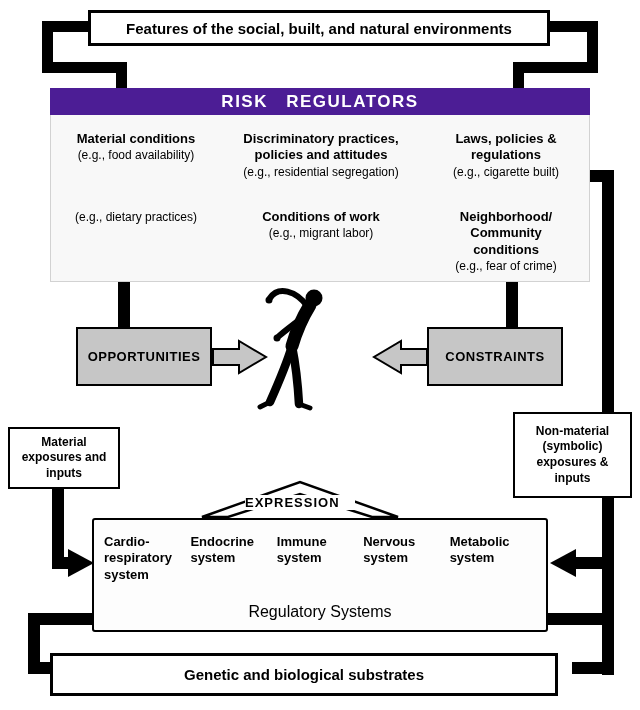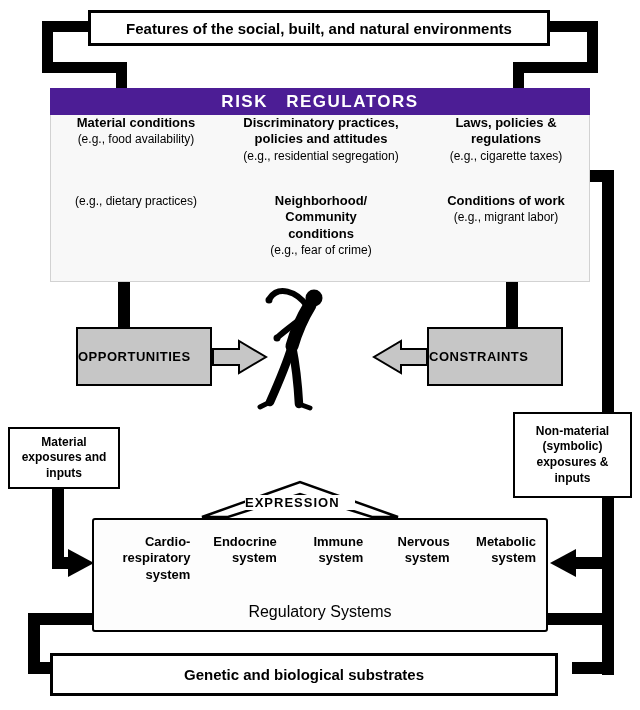--- a/index.html
+++ b/index.html
@@ -15,47 +15,47 @@
   .ah-left  { border-top: 14px solid transparent; border-bottom: 14px solid transparent; border-right: 26px solid var(--line-color, #000); }
 
   .box { position: absolute; background: #fff; border: 2px solid #000; display: flex; align-items: center; justify-content: center; text-align: center; z-index: 2; }
   .pre { white-space: pre-line; }
 
   .env-box { left: 88px; top: 10px; width: 462px; height: 36px; border-width: 3px; font-weight: bold; font-size: 15px; align-items: center; }
 
   .rr-bar { position: absolute; left: 50px; top: 88px; width: 540px; height: 27px; background: #4c1d95; color: #fff; display: flex; align-items: center; justify-content: center; font-weight: bold; font-size: 17px; letter-spacing: 1.5px; word-spacing: 12px; z-index: 2; }
 
   .rr-panel { position: absolute; left: 50px; top: 115px; width: 540px; height: 167px; background: var(--panel-bg, #f8f8f8); border: 1px solid #d2d2d2; border-top: none; z-index: 2;
-    display: grid; grid-template-columns: 170px 200px 170px; grid-template-rows: 78px auto; }
+    display: grid; grid-template-columns: 170px 200px 170px; grid-template-rows: 78px auto; padding-top: 16px; }
   .rr-cell { text-align: center; padding: 0 6px; }
   .rr-title { font-weight: bold; font-size: 13px; line-height: 1.25; }
   .rr-ex { font-size: 12px; line-height: 1.2; margin-top: 1px; }
 
-  .gray-box { position: absolute; background: var(--gray-fill, #c6c6c6); border: 2px solid #000; display: flex; align-items: center; font-weight: bold; font-size: 13px; letter-spacing: 0.5px; z-index: 2; text-align: center; }
+  .gray-box { position: absolute; background: var(--gray-fill, #c6c6c6); border: 2px solid #000; display: flex; align-items: center; justify-content: center; font-weight: bold; font-size: 13px; letter-spacing: 0.5px; z-index: 2; text-align: center; }
   .opp-box { left: 76px; top: 327px; width: 136px; height: 59px; }
   .con-box { left: 427px; top: 327px; width: 136px; height: 59px; }
 
   .block-arrow { position: absolute; z-index: 2; }
   .block-arrow polygon { fill: var(--gray-fill, #c6c6c6); stroke: #000; stroke-width: 2; }
   .opp-arrow { left: 212px; top: 339px; width: 56px; height: 36px; }
   .con-arrow { left: 372px; top: 339px; width: 56px; height: 36px; }
 
   .figure-svg { position: absolute; left: 250px; top: 282px; width: 116px; height: 134px; z-index: 2; }
 
   .side-box { font-weight: bold; font-size: 12px; line-height: 1.3; z-index: 3; }
   .material-box { left: 8px; top: 427px; width: 112px; height: 62px; }
   .nonmaterial-box { left: 513px; top: 412px; width: 119px; height: 86px; }
 
   .expr-svg { position: absolute; left: 198px; top: 477px; width: 204px; height: 42px; z-index: 2; }
   .expr-svg polygon { fill: #fff; stroke: #000; stroke-width: 2.5; }
   .expr-label { position: absolute; left: 245px; top: 495px; width: 110px; text-align: left; font-weight: bold; font-size: 13px; letter-spacing: 1px; background: #fff; z-index: 3; }
 
   .reg-box { position: absolute; left: 92px; top: 518px; width: 456px; height: 114px; background: #fdfdfd; border: 2px solid #000; border-radius: 3px; z-index: 2; display: flex; flex-direction: column; padding: 14px 10px 9px; }
   .systems-row { display: flex; justify-content: space-between; }
-  .system { flex: 1; text-align: right; font-weight: bold; font-size: 13px; line-height: 1.25; }
+  .system { flex: 1; text-align: left; font-weight: bold; font-size: 13px; line-height: 1.25; }
   .reg-caption { margin-top: auto; text-align: center; font-weight: normal; font-size: 16px; }
 
   .substrates-box { left: 50px; top: 653px; width: 508px; height: 43px; border-width: 3px; font-weight: bold; font-size: 15px; }
 </style>
 </head>
 <body>
 
 <div class="canvas">
 
   <div class="ln" style="left:42px; top:21px; width:48px; height:11px;"></div>
@@ -100,34 +100,34 @@
       <div class="rr-ex">(e.g., food availability)</div>
     </div>
     <div class="rr-cell">
       <div class="rr-title pre">Discriminatory practices,
 policies and attitudes</div>
       <div class="rr-ex">(e.g., residential segregation)</div>
     </div>
     <div class="rr-cell">
       <div class="rr-title pre">Laws, policies &amp;
 regulations</div>
-      <div class="rr-ex">(e.g., cigarette taxes)</div>
+      <div class="rr-ex">(e.g., cigarette built)</div>
     </div>
     <div class="rr-cell">
       <div class="rr-ex">(e.g., dietary practices)</div>
+    </div>
+    <div class="rr-cell">
+      <div class="rr-title pre">Conditions of work</div>
+      <div class="rr-ex">(e.g., migrant labor)</div>
     </div>
     <div class="rr-cell">
       <div class="rr-title pre">Neighborhood/
 Community
 conditions</div>
       <div class="rr-ex">(e.g., fear of crime)</div>
-    </div>
-    <div class="rr-cell">
-      <div class="rr-title pre">Conditions of work</div>
-      <div class="rr-ex">(e.g., migrant labor)</div>
     </div>
   </div>
 
   <div class="gray-box opp-box">
     <span>OPPORTUNITIES</span>
   </div>
   <svg class="block-arrow opp-arrow" viewBox="0 0 56 36">
     <polygon points="1,10 27,10 27,2 54,18 27,34 27,26 1,26"></polygon>
   </svg>
 

